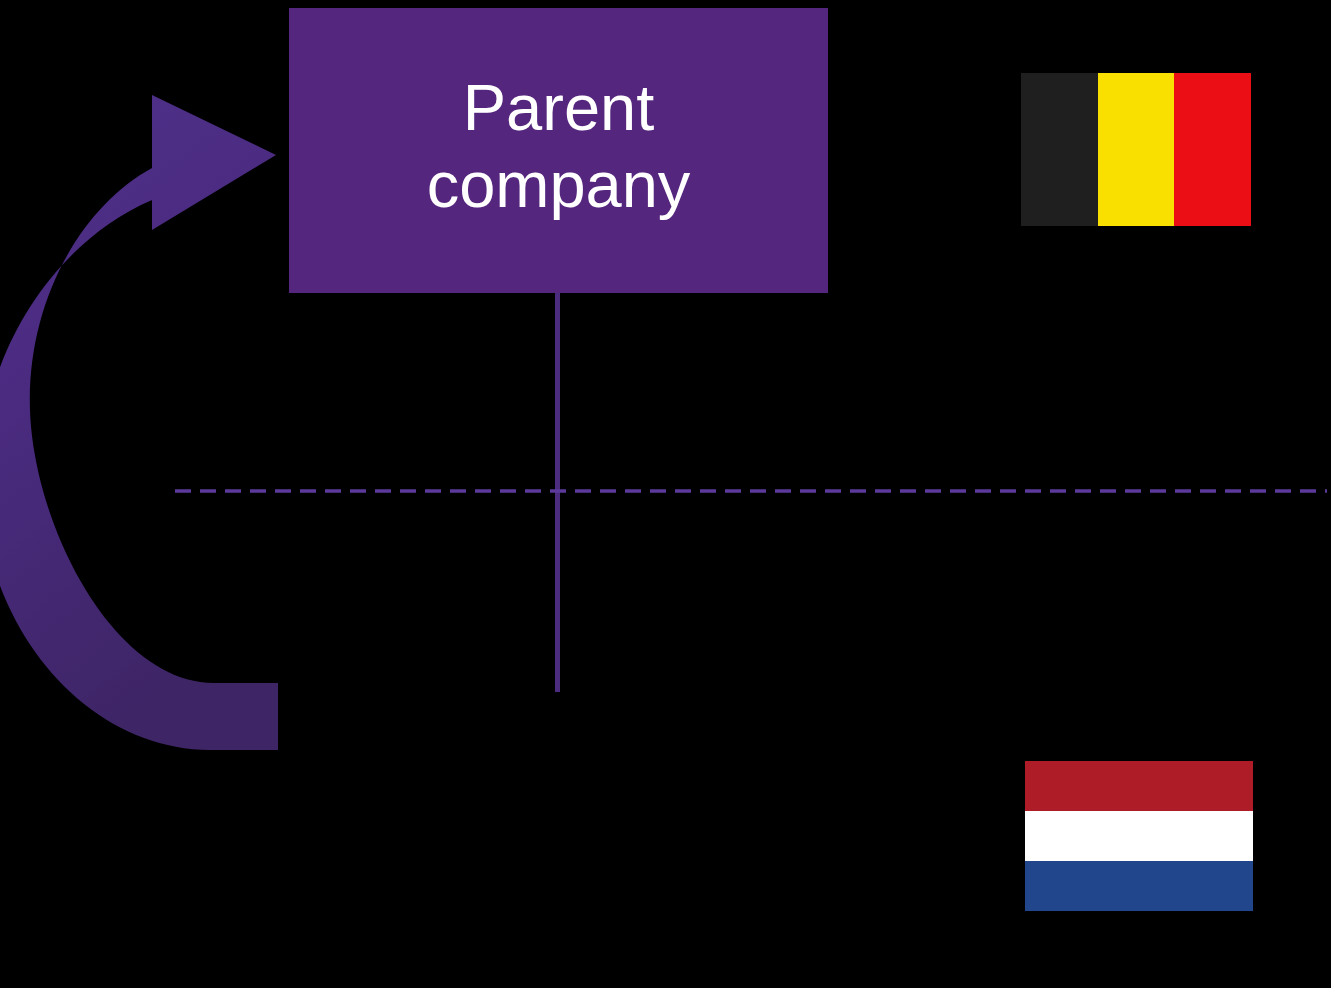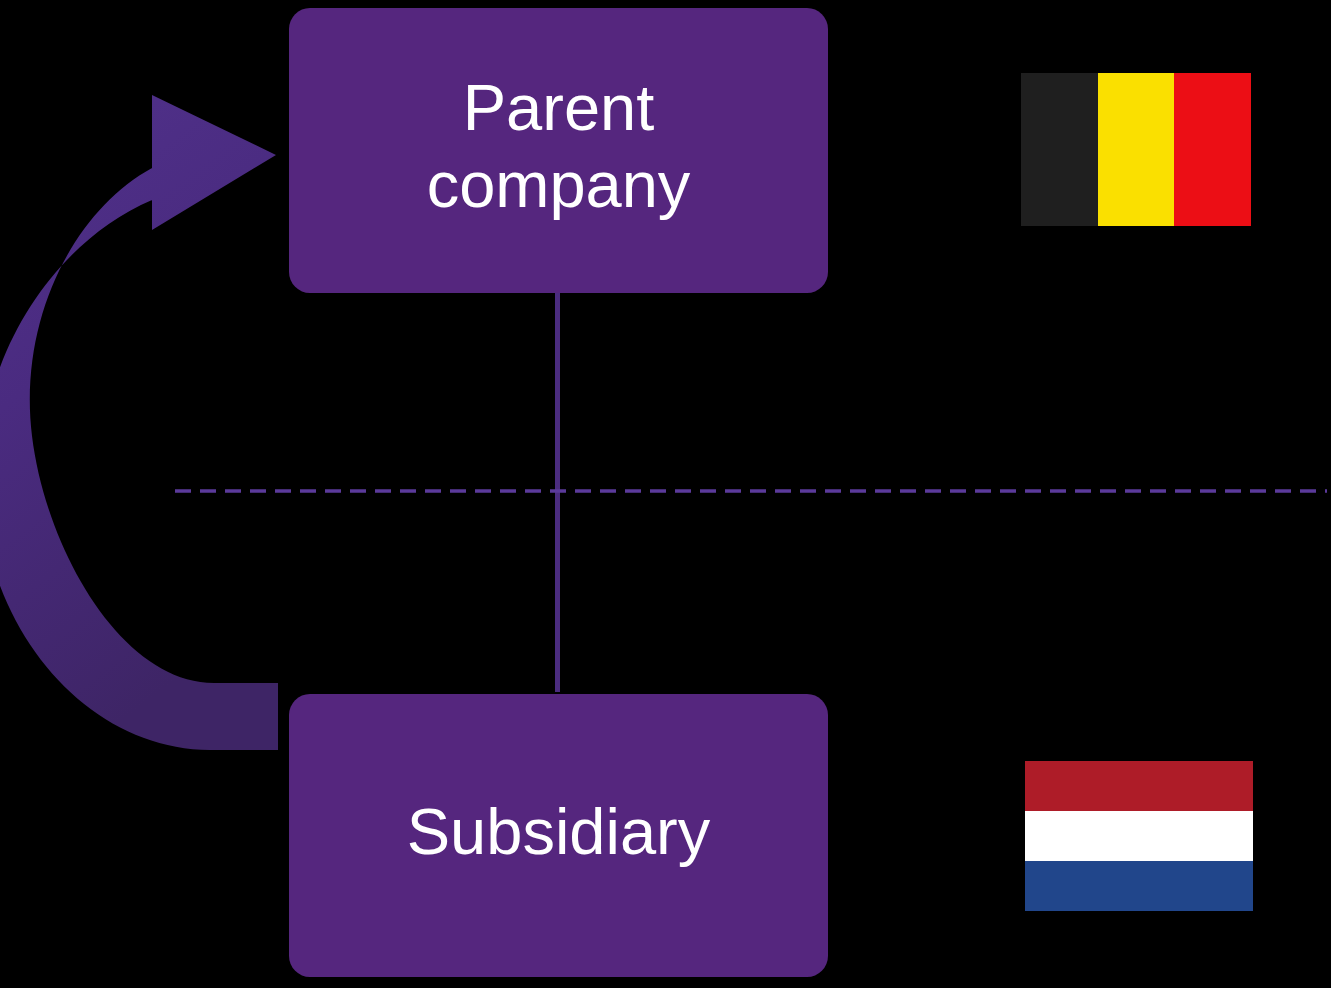--- a/index.html
+++ b/index.html
@@ -26,21 +26,20 @@
     display: flex;
     align-items: center;
     justify-content: center;
     text-align: center;
     color: #ffffff;
     font-family: "Liberation Sans", sans-serif;
     font-weight: 400;
     line-height: 1.18;
     letter-spacing: 0px;
     white-space: pre-line;
-    border-radius: 21px;
   }
   #parent-box {
     left: 289px;
     top: 8px;
     width: 539px;
     height: 285px;
     background: #55267E;
     font-size: 65px;
     padding-bottom: 8px;
     box-sizing: border-box;
@@ -142,23 +141,20 @@
 
   <svg id="border-dashed-line" viewBox="0 0 1152 4" width="1152" height="4" preserveAspectRatio="none" xmlns="http://www.w3.org/2000/svg" aria-hidden="true">
     <line x1="0" y1="2" x2="1152" y2="2" stroke="#5B3A9B" stroke-width="3.4" stroke-dasharray="16 9"></line>
   </svg>
 
   <div id="parent-box" class="entity-box">
     <span>Parent
 company</span>
   </div>
 
-  <div id="subsidiary-box" class="entity-box">
-    <span>Subsidiary</span>
-  </div>
 
   <div id="flag-belgium" class="flag vertical">
     <div class="band" style="background:#1F1F1F"></div>
     <div class="band" style="background:#FAE000"></div>
     <div class="band" style="background:#EC0E15"></div>
   </div>
 
   <div id="flag-netherlands" class="flag horizontal">
     <div class="band" style="background:#AE1C28"></div>
     <div class="band" style="background:#FFFFFF"></div>

